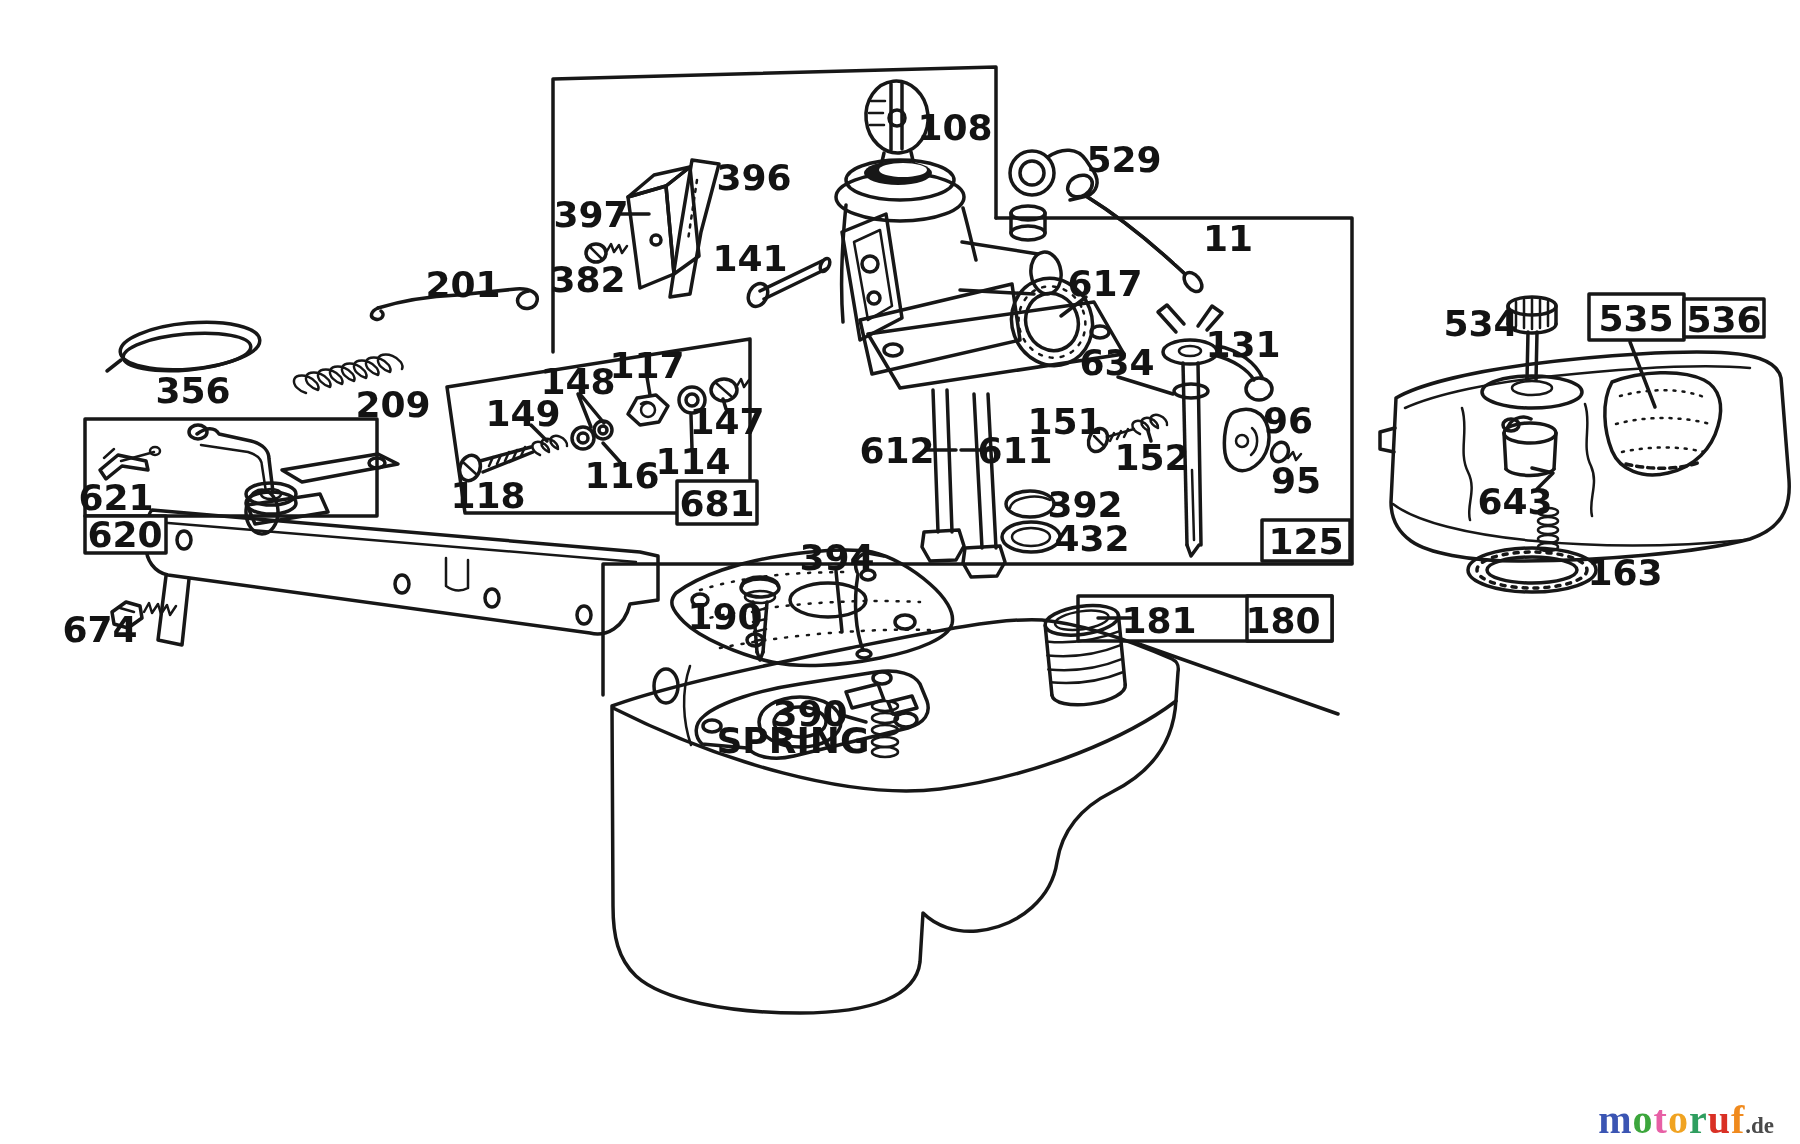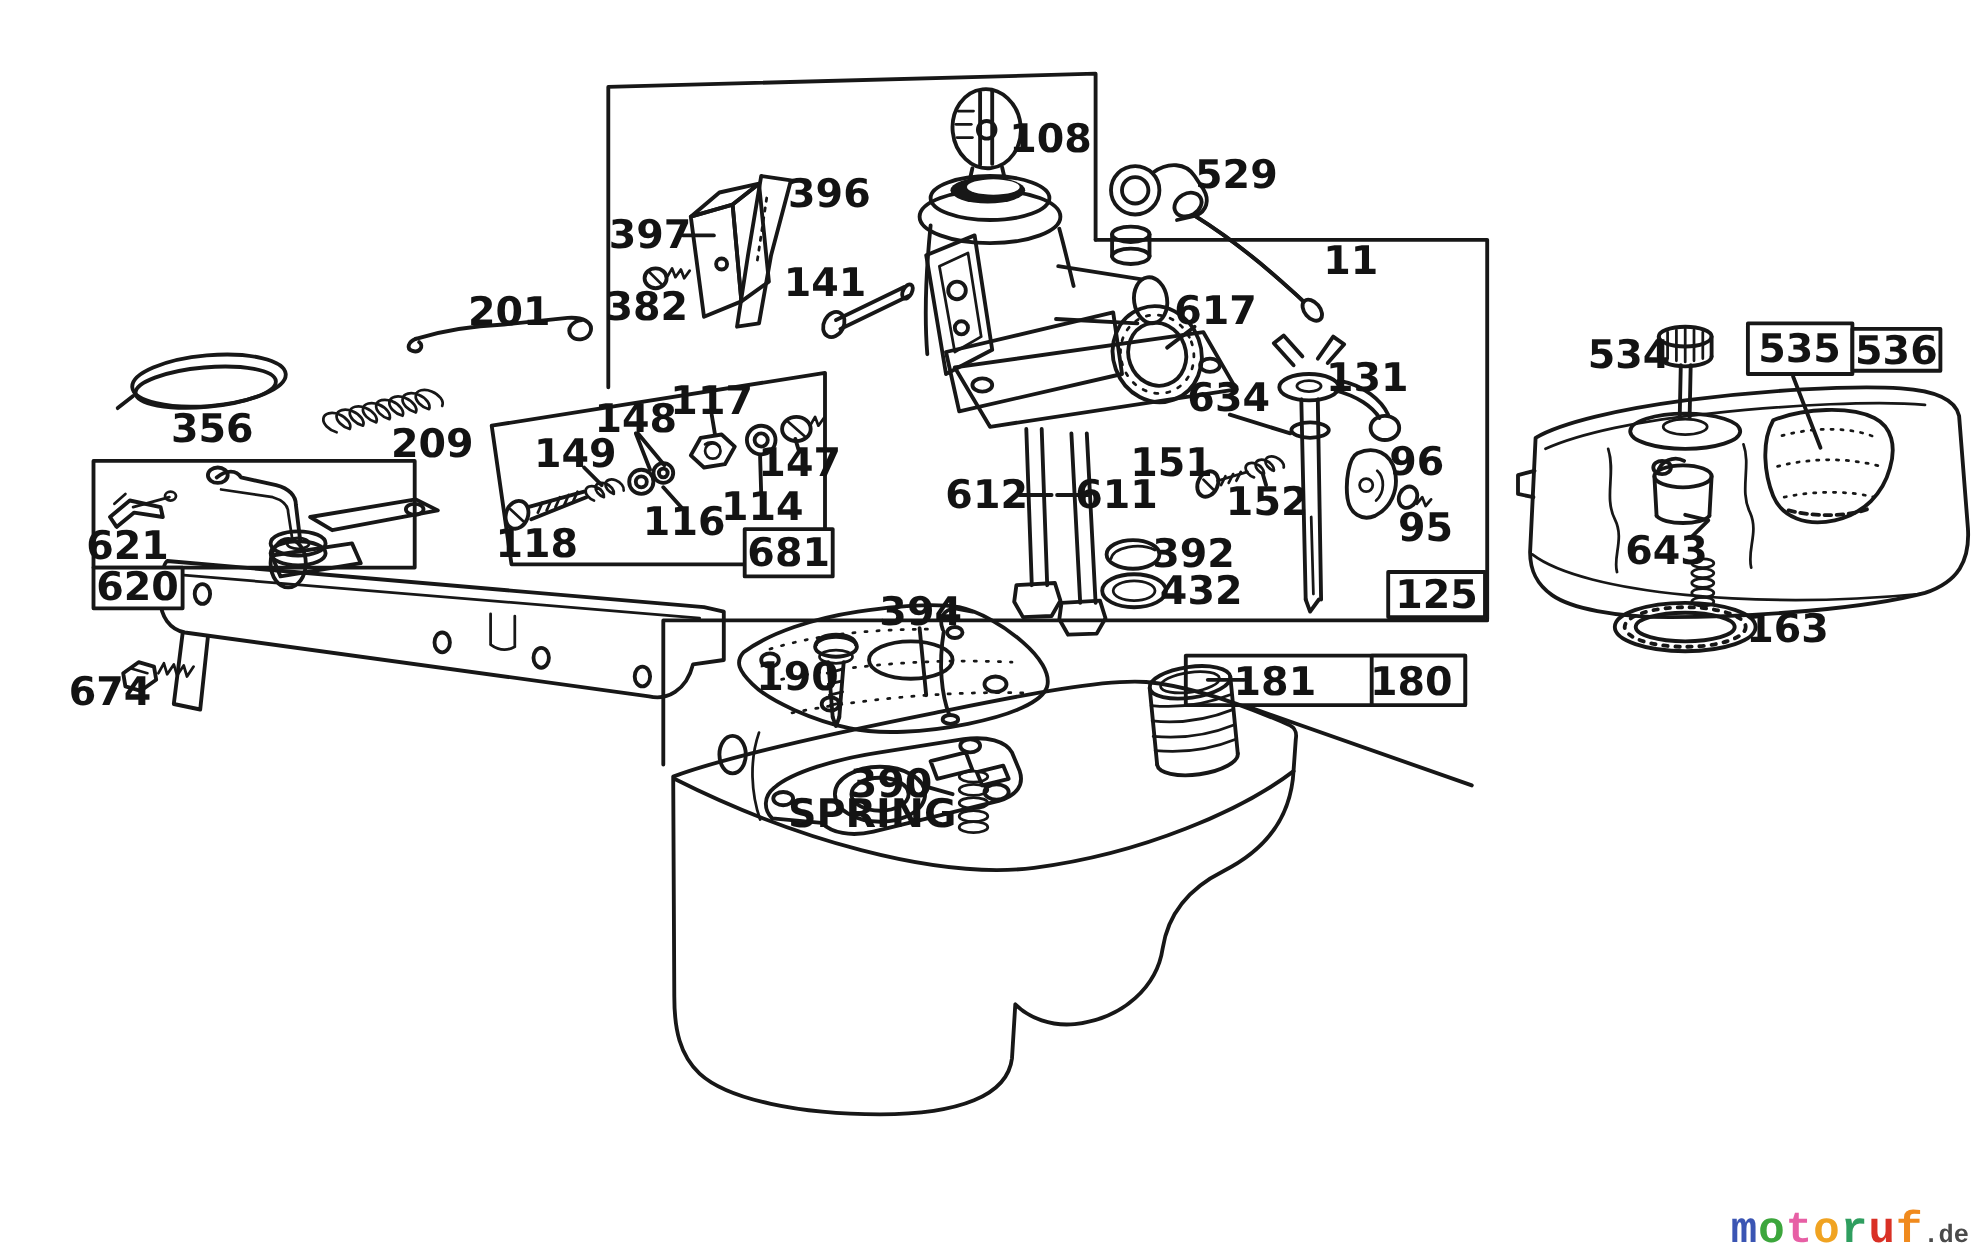--- a/index.html
+++ b/index.html
@@ -7,21 +7,21 @@
        font-family:"DejaVu Sans",sans-serif;}
   svg{display:block;}
   svg *{stroke:#171717;stroke-width:3.5;fill:none;stroke-linecap:round;stroke-linejoin:round;}
   svg .thin{stroke-width:2.5;}
   svg .wfill{fill:#ffffff;}
   svg .dfill{fill:#171717;stroke:none;}
   svg .nostroke{stroke:none;}
   svg text{stroke:none;fill:#131313;font-family:"DejaVu Sans",sans-serif;
            font-weight:700;font-size:36px;}
   svg .label-box{fill:#ffffff;stroke:#171717;stroke-width:3.5;}
-  #logo{position:absolute;right:10px;bottom:4px;font-family:Liberation Mono, monospace;
+  #logo{position:absolute;right:26px;bottom:4px;font-family:Liberation Serif, serif;
         font-weight:700;font-size:40px;letter-spacing:1px;line-height:1;margin-top:12px;}
   #logo .suffix{font-size:23px;color:#4a4a4a;letter-spacing:0;}
 </style>
 </head>
 <body>
 
 <svg width="1800" height="1144" viewBox="0 0 1800 1144">
 
   <g>
     <polyline points="553,352 553,79 996,67 996,218"></polyline>

